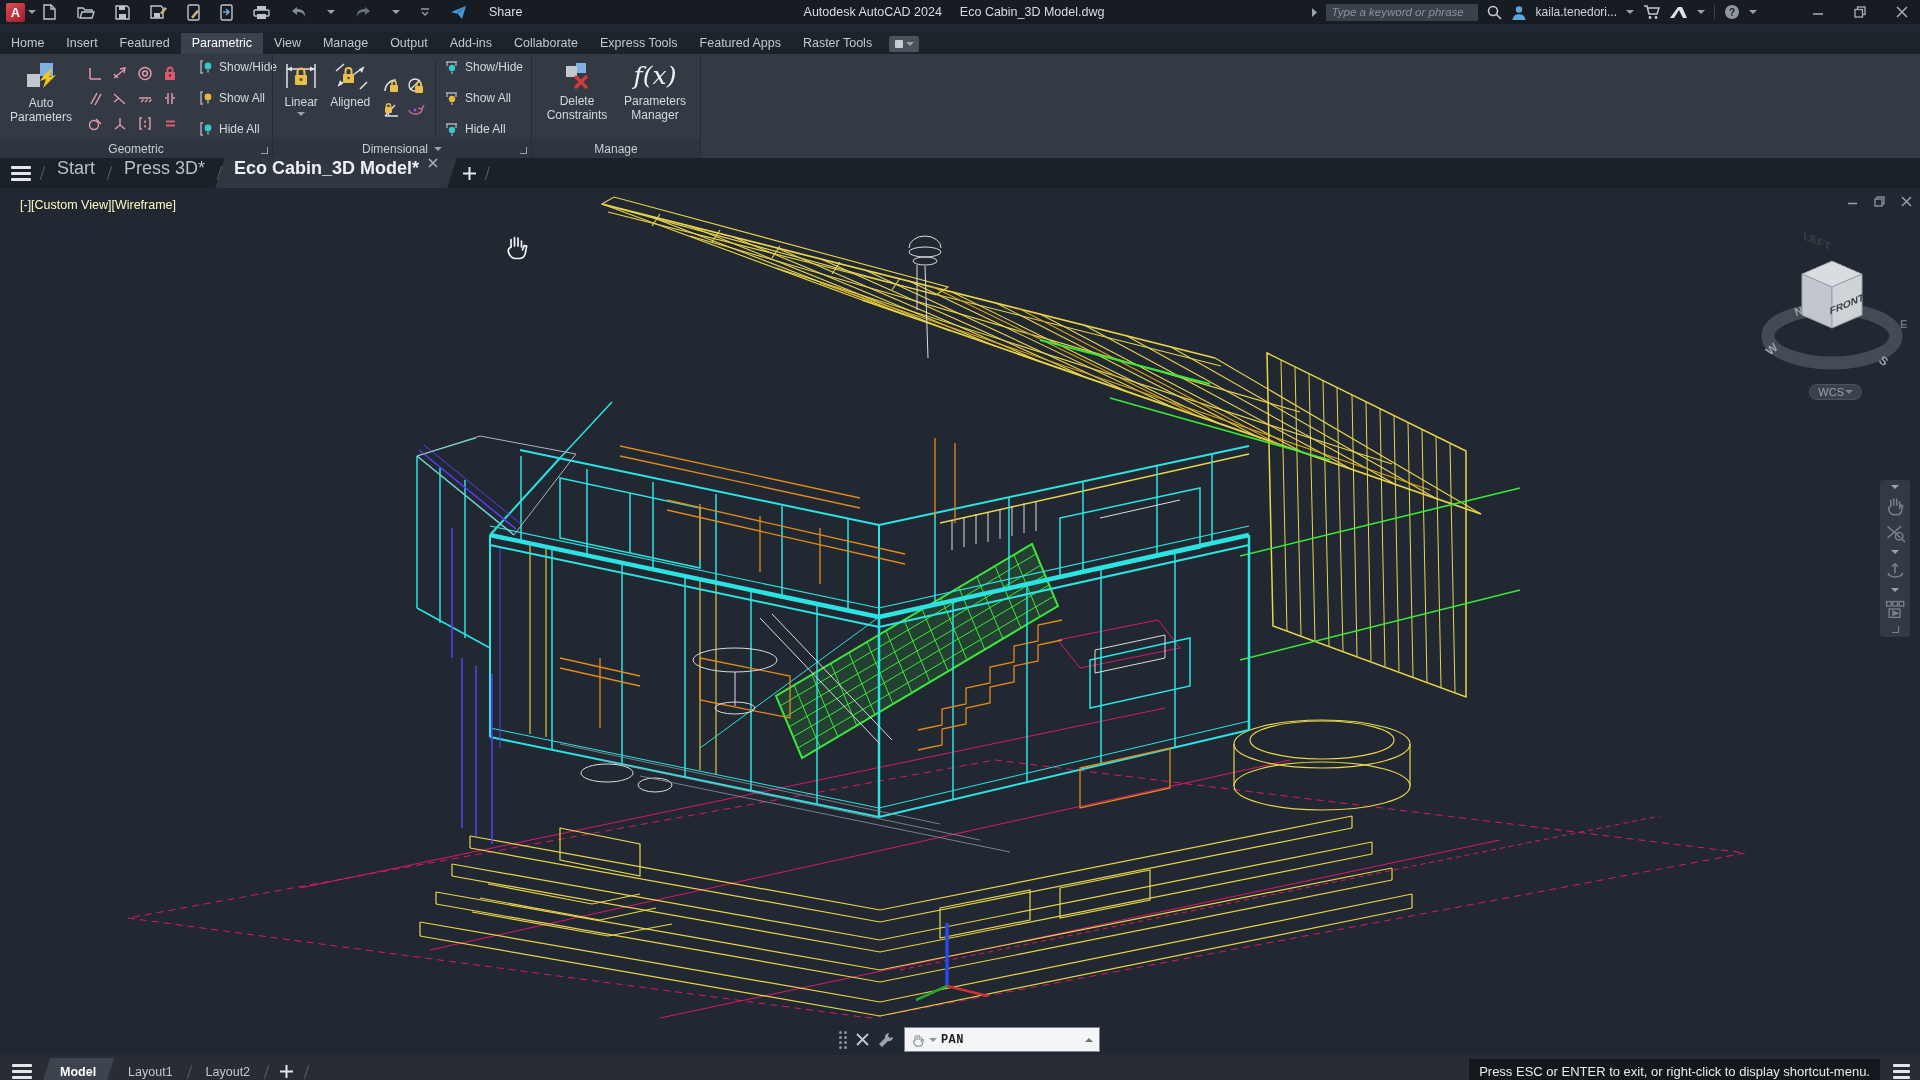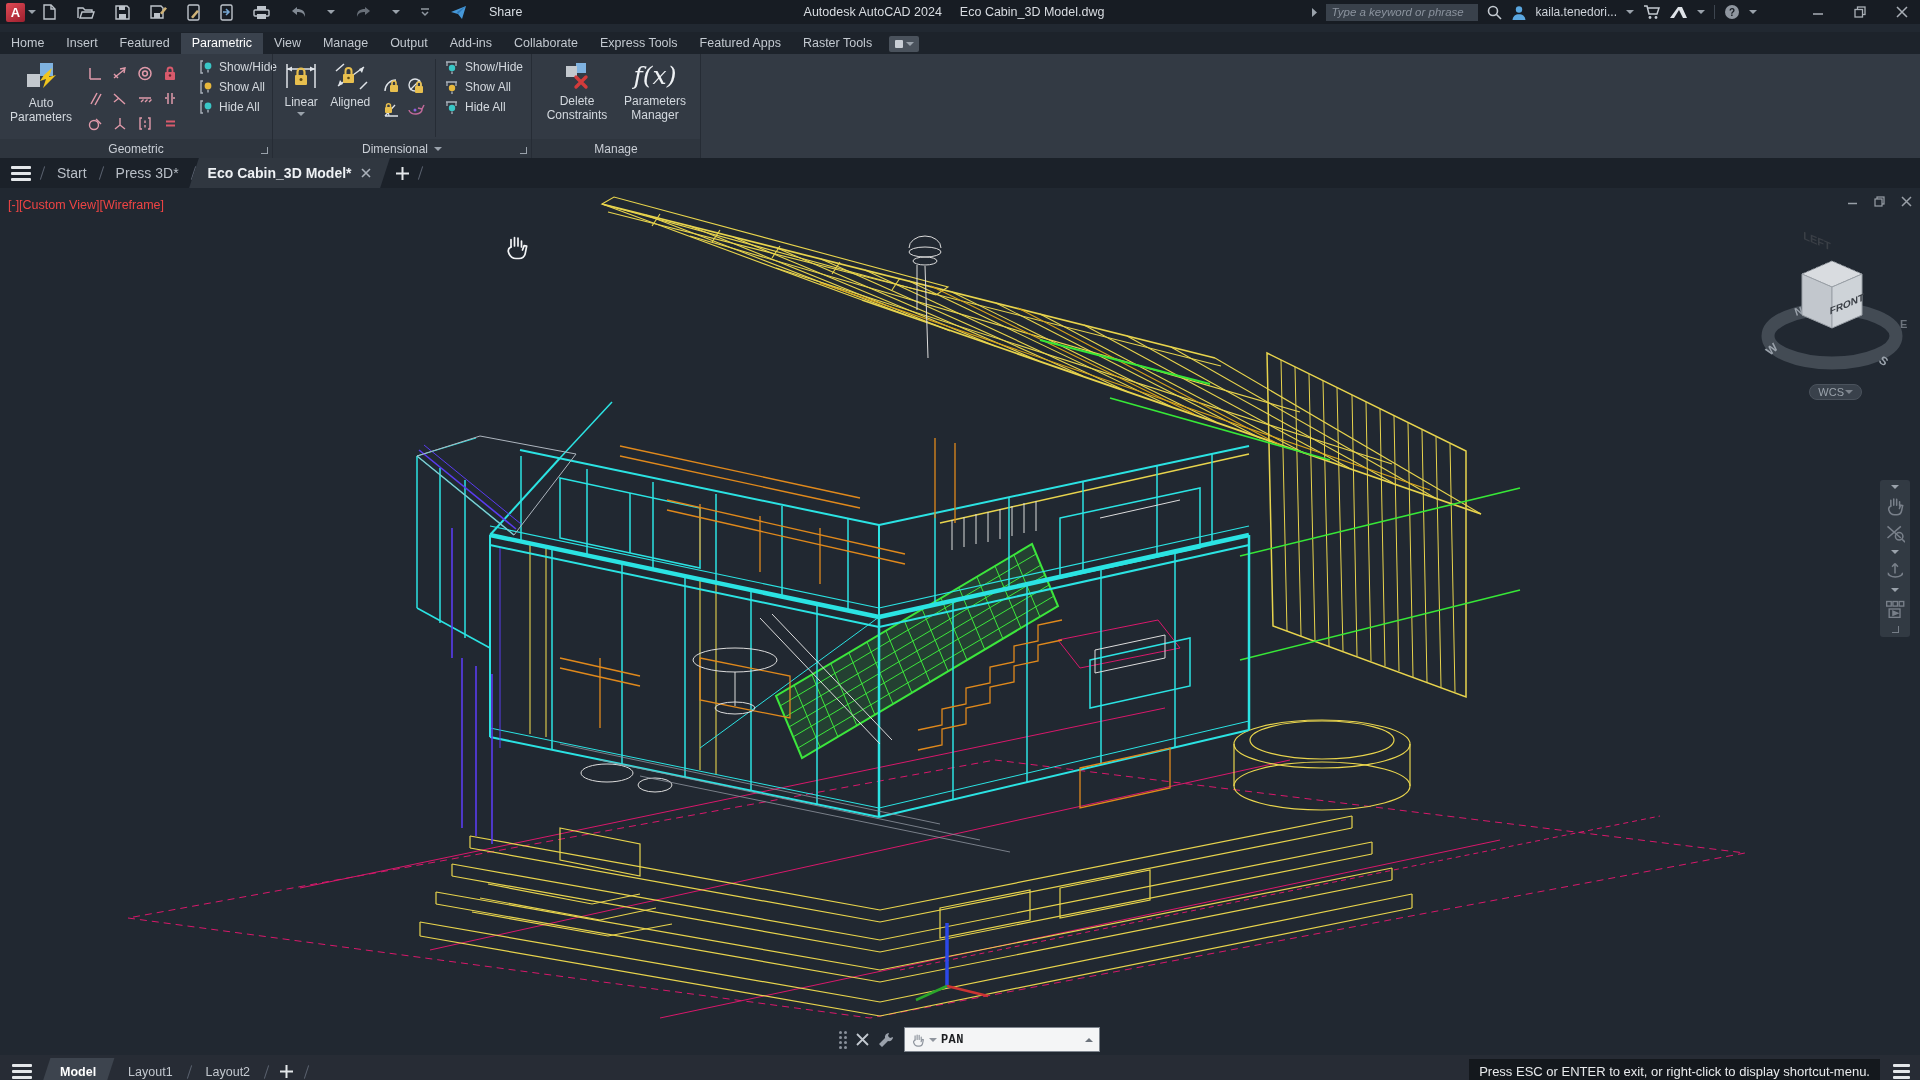--- a/index.html
+++ b/index.html
@@ -38,42 +38,42 @@
   .ribbon { height:104px; background:#333a44; display:flex; }
   .rpanel { display:flex; flex-direction:column; }
   .rp-body { flex:1; display:flex; align-items:stretch; padding:5px 8px 2px; gap:8px; }
   .rp-title { height:19px; background:#2e353e; color:#c9ced5; font-size:12px; display:flex; align-items:center;
     justify-content:center; gap:6px; position:relative; }
   .launcher { position:absolute; right:4px; bottom:4px; width:7px; height:7px; border-right:1.5px solid #9aa2ab; border-bottom:1.5px solid #9aa2ab; }
   .rp-sep { width:1px; background:#262c35; }
   .bigbtn { width:66px; display:flex; flex-direction:column; align-items:center; justify-content:flex-start;
     color:#d4d9df; font-size:12px; text-align:center; line-height:1.18; gap:3px; padding-top:2px; }
   .icon-grid { display:grid; grid-template-columns:repeat(4,25px); grid-auto-rows:25px; align-content:center; justify-items:center; align-items:center; }
-  .sh-col { display:flex; flex-direction:column; justify-content:flex-start; gap:4px; }
+  .sh-col { display:flex; flex-direction:column; justify-content:space-between; gap:4px; }
   .sh-row { display:flex; align-items:center; gap:5px; color:#d4d9df; font-size:12px; white-space:nowrap; }
   .dim-grid { display:grid; grid-template-columns:repeat(2,24px); grid-auto-rows:24px; align-content:center; justify-items:center; align-items:center; }
   .fx { font-family:"DejaVu Serif", serif; font-style:italic; font-size:25px; color:#eef1f4; line-height:30px; }
   .twoline { width:74px; }
 
   
   .filetabs { height:30px; background:#1b2129; display:flex; align-items:center; color:#b9bfc7; }
   .ft-burger { width:42px; display:flex; justify-content:center; }
   .burger { width:20px; display:flex; flex-direction:column; gap:3px; }
   .burger span { height:3px; background:#e4e7ea; border-radius:1px; }
-  .ftab { padding:12px 14px; font-size:14px; height:30px; display:flex; align-items:center; position:relative; }
+  .ftab { padding:0 14px; font-size:18px; height:30px; display:flex; align-items:flex-start; position:relative; }
   .ftab.active { color:#eef1f4; font-weight:bold; }
   .ftab.active::before { content:""; position:absolute; inset:0; background:#303740; transform:skewX(-18deg); }
   .ftab > * { position:relative; }
   .ft-sep { width:1px; height:14px; background:#5a6270; transform:rotate(18deg); }
   .ft-close { margin-left:9px; }
   .ft-plus { margin:0 10px; }
 
   
   .canvas { position:relative; height:867px; background:#212831; overflow:hidden; }
-  .vp-label { position:absolute; left:8px; top:10px; color:#ef4444; font-size:12.5px; }
+  .vp-label { position:absolute; left:20px; top:10px; color:#fef9c3; font-size:12.5px; }
   .vp-winbtns { position:absolute; right:8px; top:8px; display:flex; gap:16px; opacity:.85; }
   .viewcube { position:absolute; right:8px; top:44px; width:158px; height:150px; }
   .wcs-pill { position:absolute; right:58px; top:196px; background:#39414b; border:1px solid #4a525c; border-radius:9px;
     color:#9aa2ab; font-size:11px; padding:1px 8px; display:flex; align-items:center; gap:1px; }
   .navbar { position:absolute; right:10px; top:292px; width:30px; background:rgba(72,80,92,.45); border-radius:3px;
     display:flex; flex-direction:column; align-items:center; padding:5px 0 4px; gap:7px; }
   .navbar svg { opacity:.8; }
   .cmdbar { position:absolute; left:839px; bottom:3px; display:flex; align-items:center; gap:9px;font-family:Liberation Mono, monospace; }
   .cmd-grip { display:grid; grid-template-columns:repeat(2,3px); gap:2px; }
   .cmd-grip i { width:3px; height:3px; background:#8a919b; border-radius:50%; }

